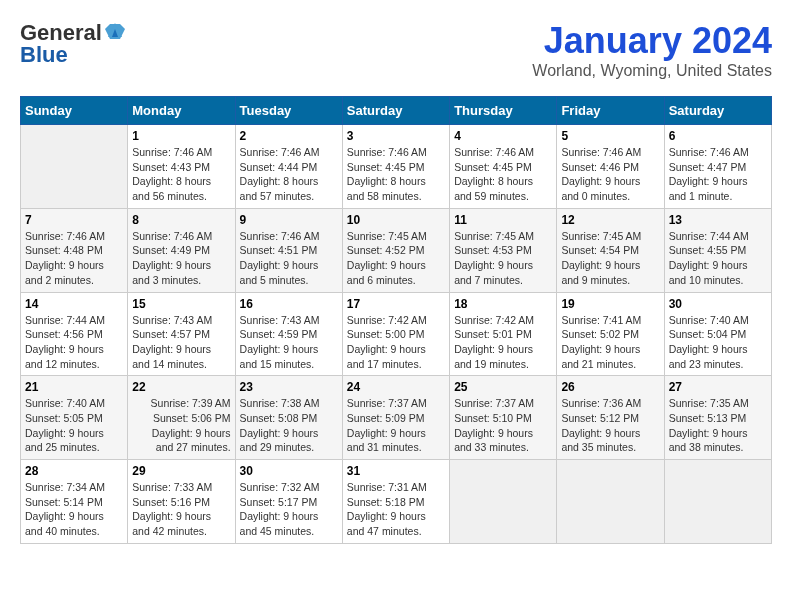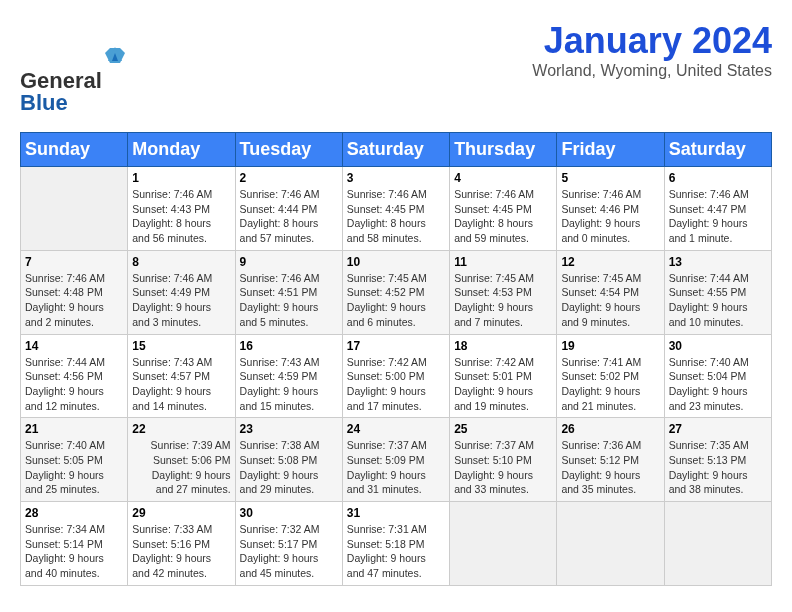--- a/index.html
+++ b/index.html
@@ -36,25 +36,25 @@
     .subtitle {
       font-size: 16px;
       color: #555;
     }
     table {
       width: 100%;
       border-collapse: collapse;
       font-size: 11.5px;
     }
     thead tr th {
-      background-color: #3b82f6;
+      background-color: #0369a1;
       color: #fff;
       padding: 6px 4px;
       text-align: left;
-      font-size: 18px;
+      font-size: 13px;
       font-weight: bold;
       border: 1px solid #1a5ba6;
     }
     tbody tr td {
       border: 1px solid #ccc;
       padding: 4px 4px;
       vertical-align: top;
       width: calc(100% / 7);
       min-height: 70px;
       background: #fff;
@@ -82,21 +82,21 @@
     
     .row-even td { background: #f9f9f9; }
     .row-odd td { background: #ffffff; }
   </style>
 </head>
 <body>
 
 <div class="header-section">
   <div class="logo">
     <div class="logo-line">
-      <span style="font-size:22px;font-weight:bold;color:#333;margin-top:48px;">General</span>
+      <span style="font-size:22px;font-weight:bold;color:#333;">General</span>
       <svg width="22" height="22" viewBox="0 0 22 22" style="margin-left:2px;margin-top:-2px;">
         <polygon points="6,18 16,18 21,8 16,3 6,3 1,8" fill="#4a9fd4"></polygon>
         <polygon points="11,2 20,8 16,20 6,20 2,8" fill="none" stroke="#1a5ba6" stroke-width="0"></polygon>
         <polygon points="14,4 21,10 18,20 4,20 1,10 8,4" fill="none"></polygon>
         <path d="M4 16 L11 2 L18 16 Z" fill="#4a9fd4"></path>
         <path d="M8 16 L11 8 L14 16 Z" fill="#1a6fba"></path>
       </svg>
     </div>
     <span style="font-size:22px;font-weight:bold;color:#1a5ba6;margin-top:-4px;">Blue</span>
   </div>

